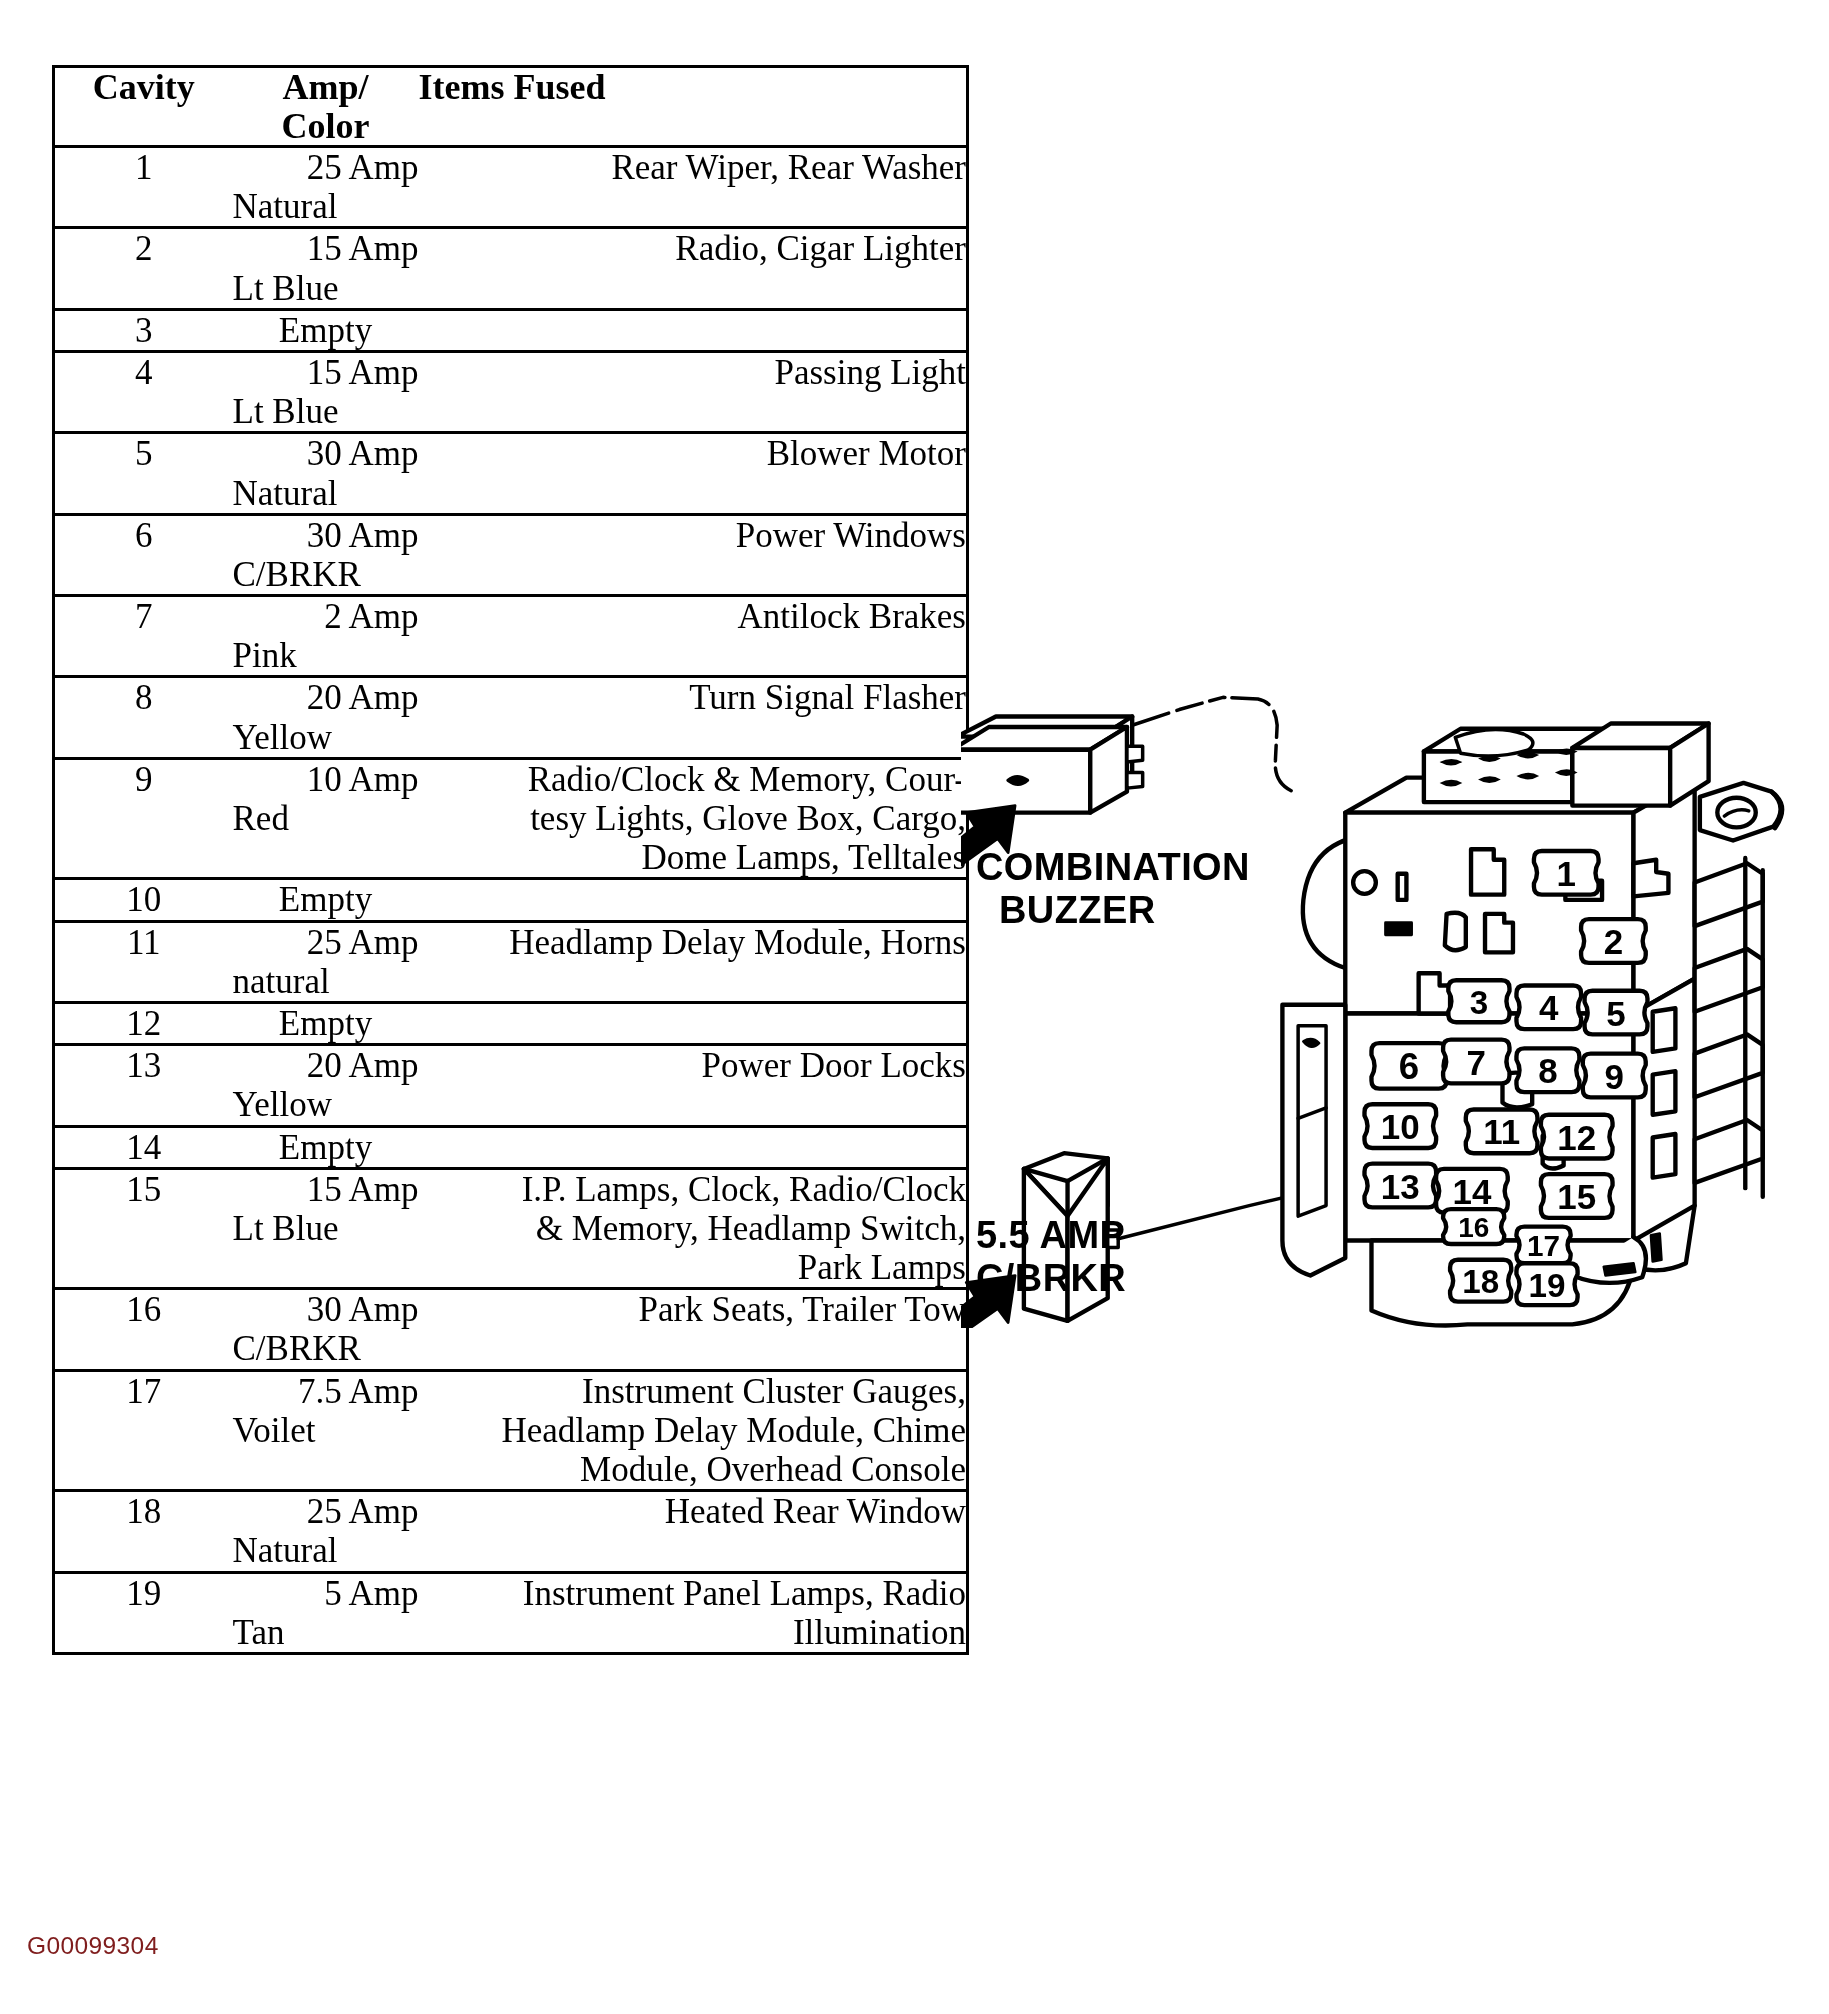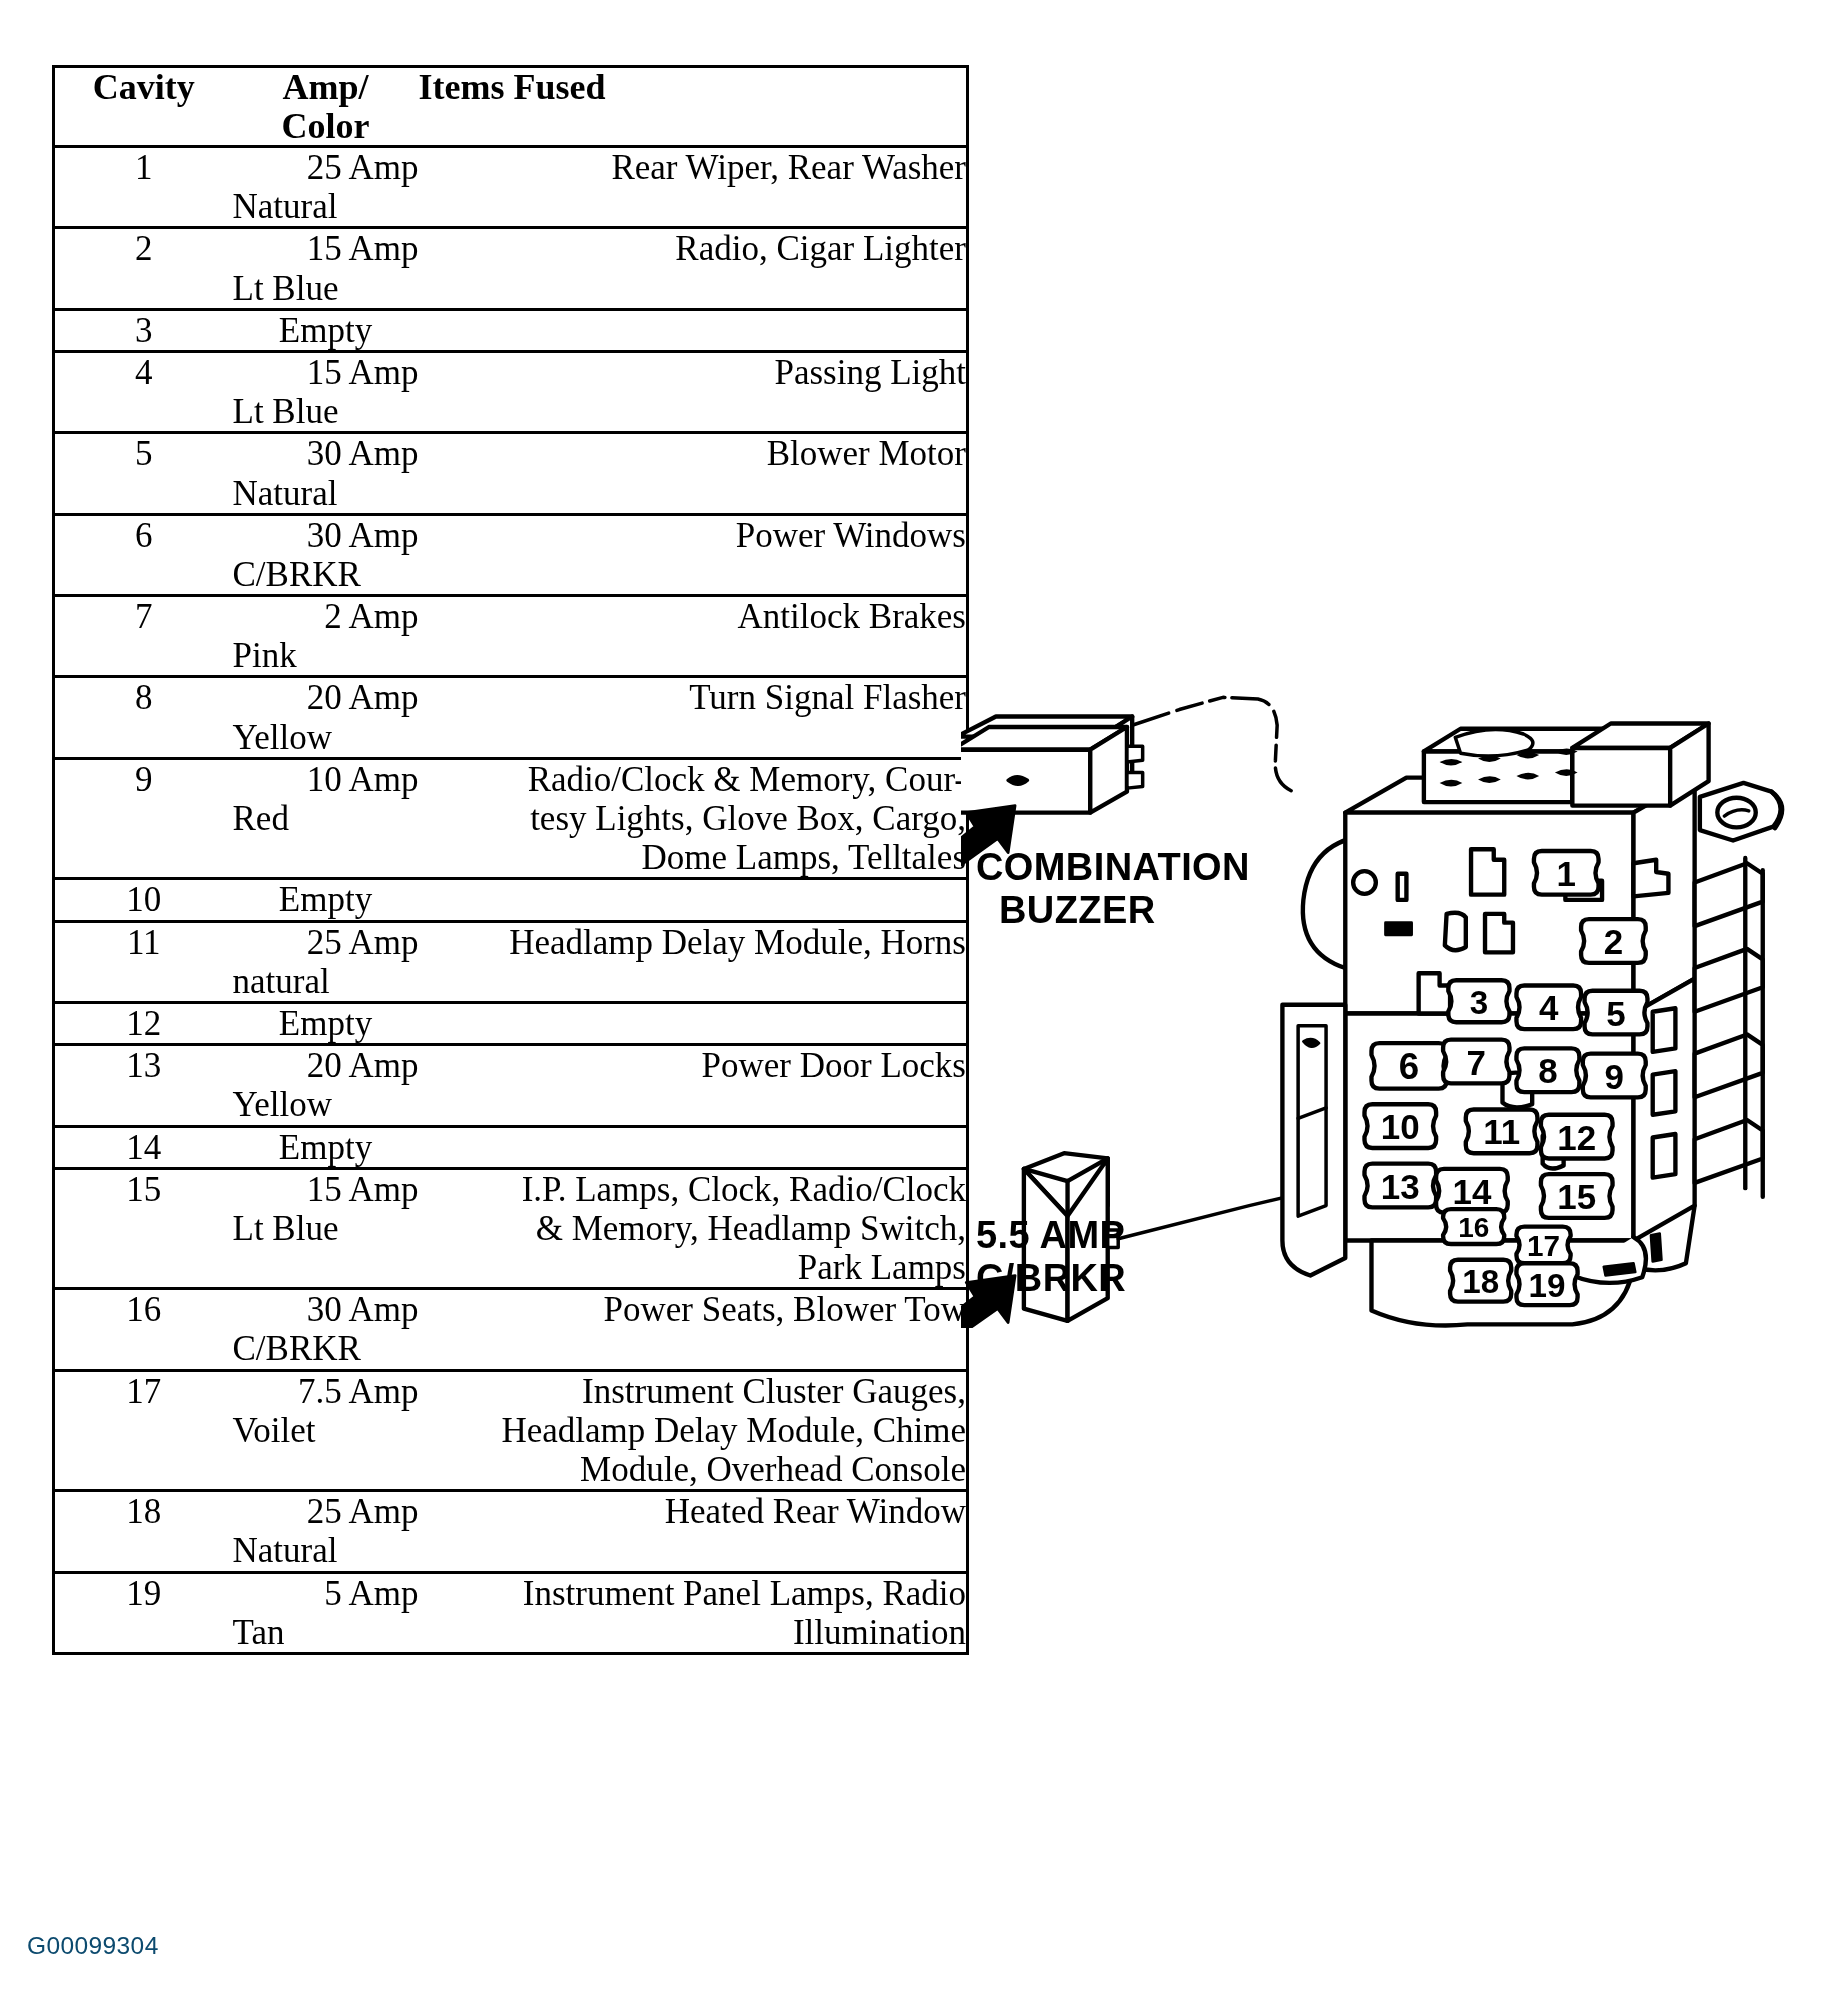--- a/index.html
+++ b/index.html
@@ -73,21 +73,21 @@
   }
   .cell-items .ln { display: block; white-space: nowrap; }
 
   #footer-code {
     position: absolute;
     left: 27px;
     top: 1932px;
     font-family: "Liberation Sans", sans-serif;
     font-size: 24.5px;
     letter-spacing: 0.4px;
-    color: #0c4a6e;
+    color: #7f1d1d;
   }
 
   
   #diagram {
     position: absolute;
     left: 961px;
     top: 664px;
     width: 869px;
     height: 664px;
   }
@@ -271,21 +271,21 @@
             <span class="ln">Park Lamps</span>
           </td>
         </tr>
         <tr>
           <td class="cell-cavity">16</td>
           <td class="cell-amp">
             <span class="amp-val">30 Amp</span>
             <span class="amp-col">C/BRKR</span>
           </td>
           <td class="cell-items">
-            <span class="ln">Power Seats, Blower Tow</span>
+            <span class="ln">Park Seats, Trailer Tow</span>
           </td>
         </tr>
         <tr>
           <td class="cell-cavity">17</td>
           <td class="cell-amp">
             <span class="amp-val">7.5 Amp</span>
             <span class="amp-col">Voilet</span>
           </td>
           <td class="cell-items">
             <span class="ln">Instrument Cluster Gauges,</span>

